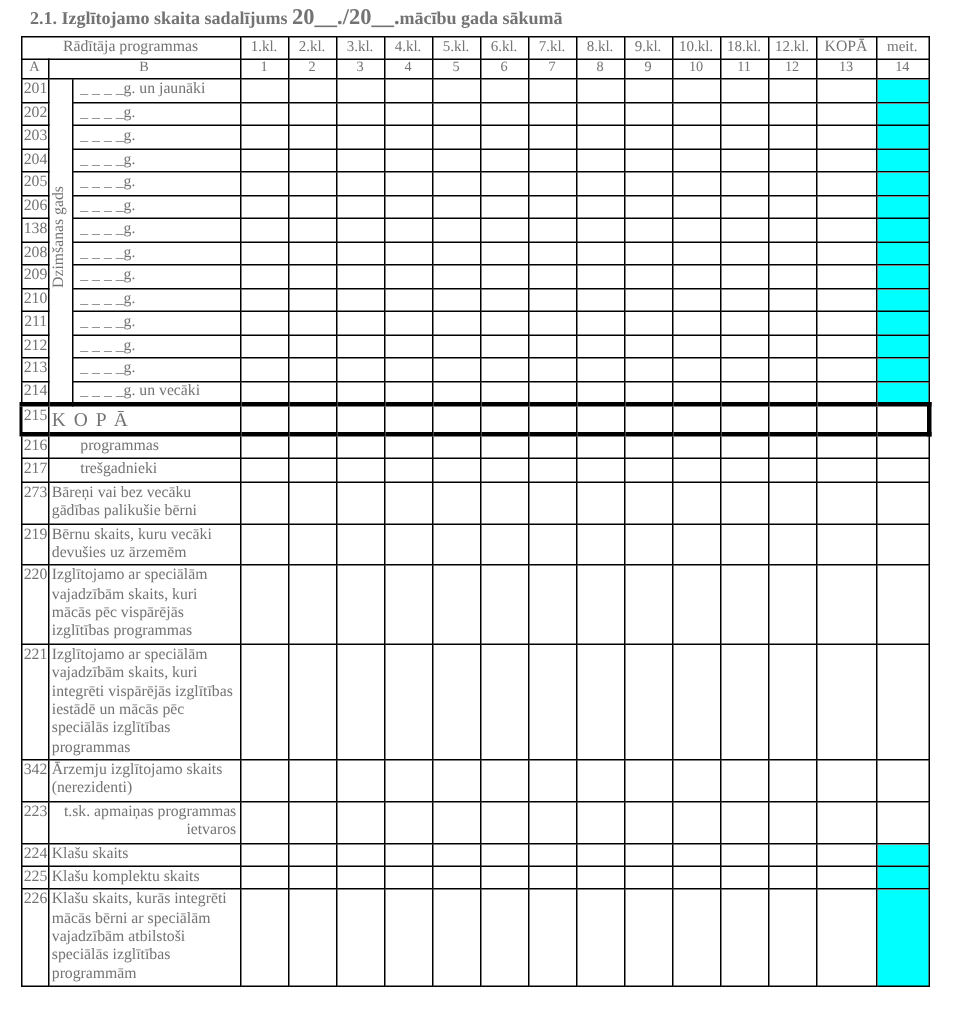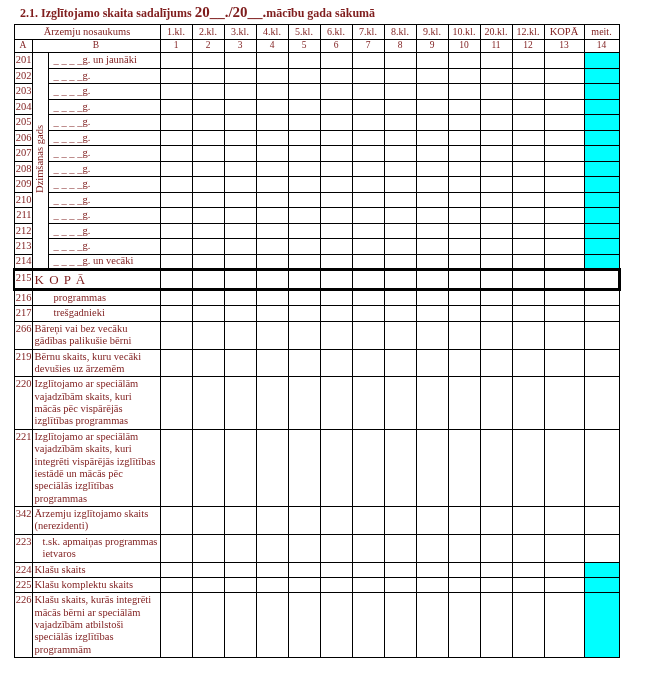--- a/index.html
+++ b/index.html
@@ -1,21 +1,21 @@
 <!DOCTYPE html>
 <html style="--hl: #00ffff;"><head>
 <meta charset="utf-8">
 <style>
   :root { --hl: #00ffff; }
   html, body { margin: 0; padding: 0; background: #ffffff; }
   .page {
     width: 645px; height: 690px; box-sizing: border-box;
     padding: 3px 0 0 13px;
     font-family: "Liberation Serif", serif;
-    color: #7f1d1d;
+    color: #737373;
     overflow: hidden;
   }
   .title { font-size: 12px; font-weight: bold; margin: 1px 0 3px 7px; white-space: nowrap; }
   .title .years { font-size: 15px; }
 
   table { border-collapse: collapse; table-layout: fixed; }
   col.c-a    { width: 18px; }
   col.c-bv   { width: 16px; }
   col.c-bl   { width: 112px; }
   col.c-kl   { width: 32px; }
@@ -44,21 +44,21 @@
     font-size: 10.5px; white-space: nowrap; display: inline-block;
   }
 
   .row-total { height: 20px; margin-top: 24px; }
   .row-total td { border-top: 3px solid #000; border-bottom: 3px solid #000; }
   .row-total td:first-child { border-left: 2.5px solid #000; }
   .row-total td:last-child { border-right: 3px solid #000; }
   td.total-lbl { font-weight: normal; font-size: 13px; letter-spacing: 1px; vertical-align: middle; padding-left: 2px; }
 
   .row-ind { height: 15px; }
-  td.indent-1 { padding-left: 10px; }
+  td.indent-1 { padding-left: 10px; text-align: right; }
   td.indent-2 { padding-left: 21px; }
 </style>
 </head>
 <body>
 
 <div class="page">
   <div class="title">
     <span>2.1.</span>
     <span>Izglītojamo skaita sadalījums</span>
     <span class="years">20__./20__.</span><span>mācību gada sākumā</span>
@@ -79,32 +79,32 @@
         <col class="c-kl">
       <col class="c-kl">
         <col class="c-kl">
         <col class="c-kl">
         <col class="c-kl">
       <col class="c-kopa">
         <col class="c-meit">
     </colgroup>
     <thead>
       <tr>
-        <th colspan="3" class="ind-h">Ārzemju nosaukums</th>
+        <th colspan="3" class="ind-h">Rādītāja programmas</th>
       <th>1.kl.</th>
           <th>2.kl.</th>
           <th>3.kl.</th>
           <th>4.kl.</th>
           <th>5.kl.</th>
           <th>6.kl.</th>
           <th>7.kl.</th>
           <th>8.kl.</th>
           <th>9.kl.</th>
           <th>10.kl.</th>
-          <th>20.kl.</th>
+          <th>18.kl.</th>
           <th>12.kl.</th>
           <th class="kopa-h">KOPĀ</th>
           <th>meit.</th>
         </tr>
       <tr>
           <td class="code">A</td>
           <td class="code" colspan="2">B</td>
           <td class="code">1</td>
           <td class="code">2</td>
           <td class="code">3</td>
@@ -225,21 +225,21 @@
           <td class="cell"></td>
           <td class="cell"></td>
           <td class="cell"></td>
           <td class="cell"></td>
           <td class="cell"></td>
           <td class="cell"></td>
           <td class="cell"></td>
           <td class="cell hl"></td>
         </tr>
         <tr class="row-by">
-          <td class="num">207</td>
+          <td class="num">138</td>
           <td class="lbl">_ _ _ _g.</td>
           <td class="cell"></td>
           <td class="cell"></td>
           <td class="cell"></td>
           <td class="cell"></td>
           <td class="cell"></td>
           <td class="cell"></td>
           <td class="cell"></td>
           <td class="cell"></td>
           <td class="cell"></td>
@@ -423,21 +423,21 @@
           <td class="cell"></td>
           <td class="cell"></td>
           <td class="cell"></td>
           <td class="cell"></td>
           <td class="cell"></td>
           <td class="cell"></td>
           <td class="cell"></td>
           <td class="cell"></td>
         </tr>
         <tr class="row-ind">
-          <td class="num">266</td>
+          <td class="num">273</td>
           <td class="lbl" colspan="2">Bāreņi vai bez vecāku gādības palikušie bērni</td>
           <td class="cell"></td>
           <td class="cell"></td>
           <td class="cell"></td>
           <td class="cell"></td>
           <td class="cell"></td>
           <td class="cell"></td>
           <td class="cell"></td>
           <td class="cell"></td>
           <td class="cell"></td>

